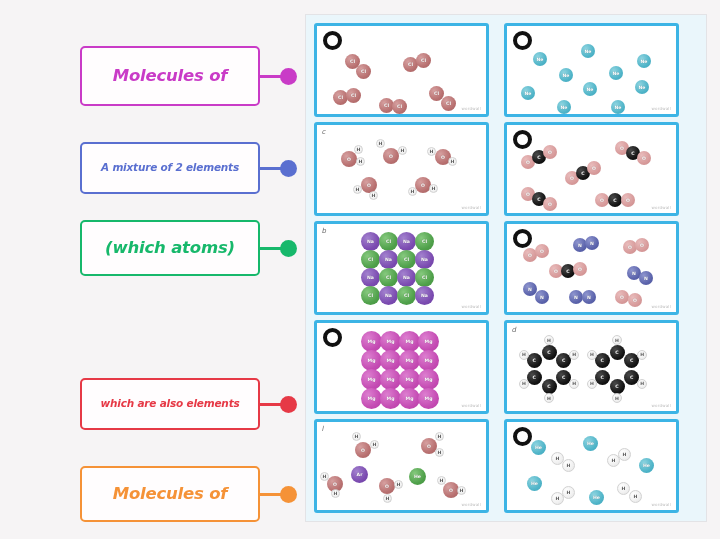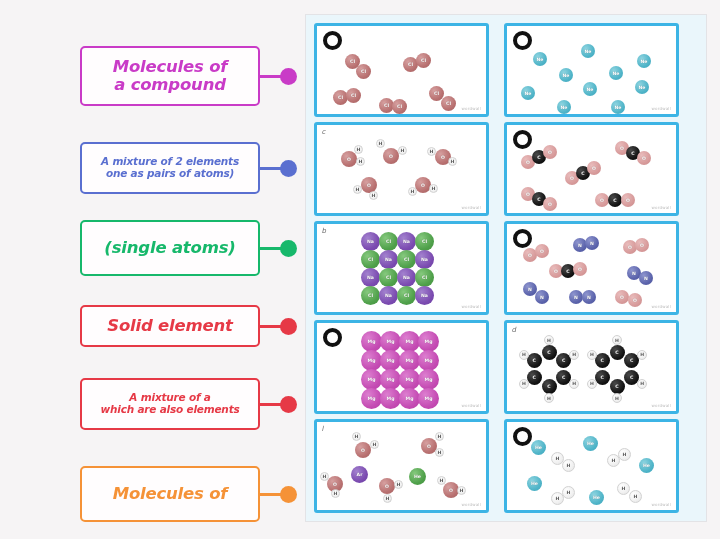--- a/index.html
+++ b/index.html
@@ -93,50 +93,40 @@
 </style>
 </head>
 <body>
 
 <div class="stage">
 
   <div class="labels">
       <div class="label-row" style="top: 24px;">
         <div class="label-box lbl-big" style="border-color: rgb(201, 59, 199); color: rgb(201, 59, 199); min-height: 60px; display: flex; flex-direction: column; justify-content: center;">
           <div>Molecules of</div>
-          <div>a compound</div>
         </div>
         <div class="stem" style="background: rgb(201, 59, 199);"></div>
         <div class="dot" style="background: rgb(201, 59, 199);"></div>
       </div>
       <div class="label-row" style="top: 120px;">
         <div class="label-box lbl-small" style="border-color: rgb(90, 111, 208); color: rgb(90, 111, 208); min-height: 52px; display: flex; flex-direction: column; justify-content: center;">
           <div>A mixture of 2 elements</div>
-          <div>one as pairs of atoms)</div>
         </div>
         <div class="stem" style="background: rgb(90, 111, 208);"></div>
         <div class="dot" style="background: rgb(90, 111, 208);"></div>
       </div>
       <div class="label-row" style="top: 198px;">
         <div class="label-box lbl-big" style="border-color: rgb(23, 184, 107); color: rgb(23, 184, 107); min-height: 56px; display: flex; flex-direction: column; justify-content: center;">
-          <div>(single atoms)</div>
+          <div>(which atoms)</div>
         </div>
         <div class="stem" style="background: rgb(23, 184, 107);"></div>
         <div class="dot" style="background: rgb(23, 184, 107);"></div>
       </div>
-      <div class="label-row" style="top: 283px;">
-        <div class="label-box lbl-big" style="border-color: rgb(230, 57, 70); color: rgb(230, 57, 70); min-height: 42px; display: flex; flex-direction: column; justify-content: center;">
-          <div>Solid element</div>
-        </div>
-        <div class="stem" style="background: rgb(230, 57, 70);"></div>
-        <div class="dot" style="background: rgb(230, 57, 70);"></div>
-      </div>
       <div class="label-row" style="top: 356px;">
         <div class="label-box lbl-small" style="border-color: rgb(230, 57, 70); color: rgb(230, 57, 70); min-height: 52px; display: flex; flex-direction: column; justify-content: center;">
-          <div>A mixture of a</div>
           <div>which are also elements</div>
         </div>
         <div class="stem" style="background: rgb(230, 57, 70);"></div>
         <div class="dot" style="background: rgb(230, 57, 70);"></div>
       </div>
       <div class="label-row" style="top: 444px;">
         <div class="label-box lbl-big" style="border-color: rgb(245, 146, 55); color: rgb(245, 146, 55); min-height: 56px; display: flex; flex-direction: column; justify-content: center;">
           <div>Molecules of</div>
         </div>
         <div class="stem" style="background: rgb(245, 146, 55);"></div>

